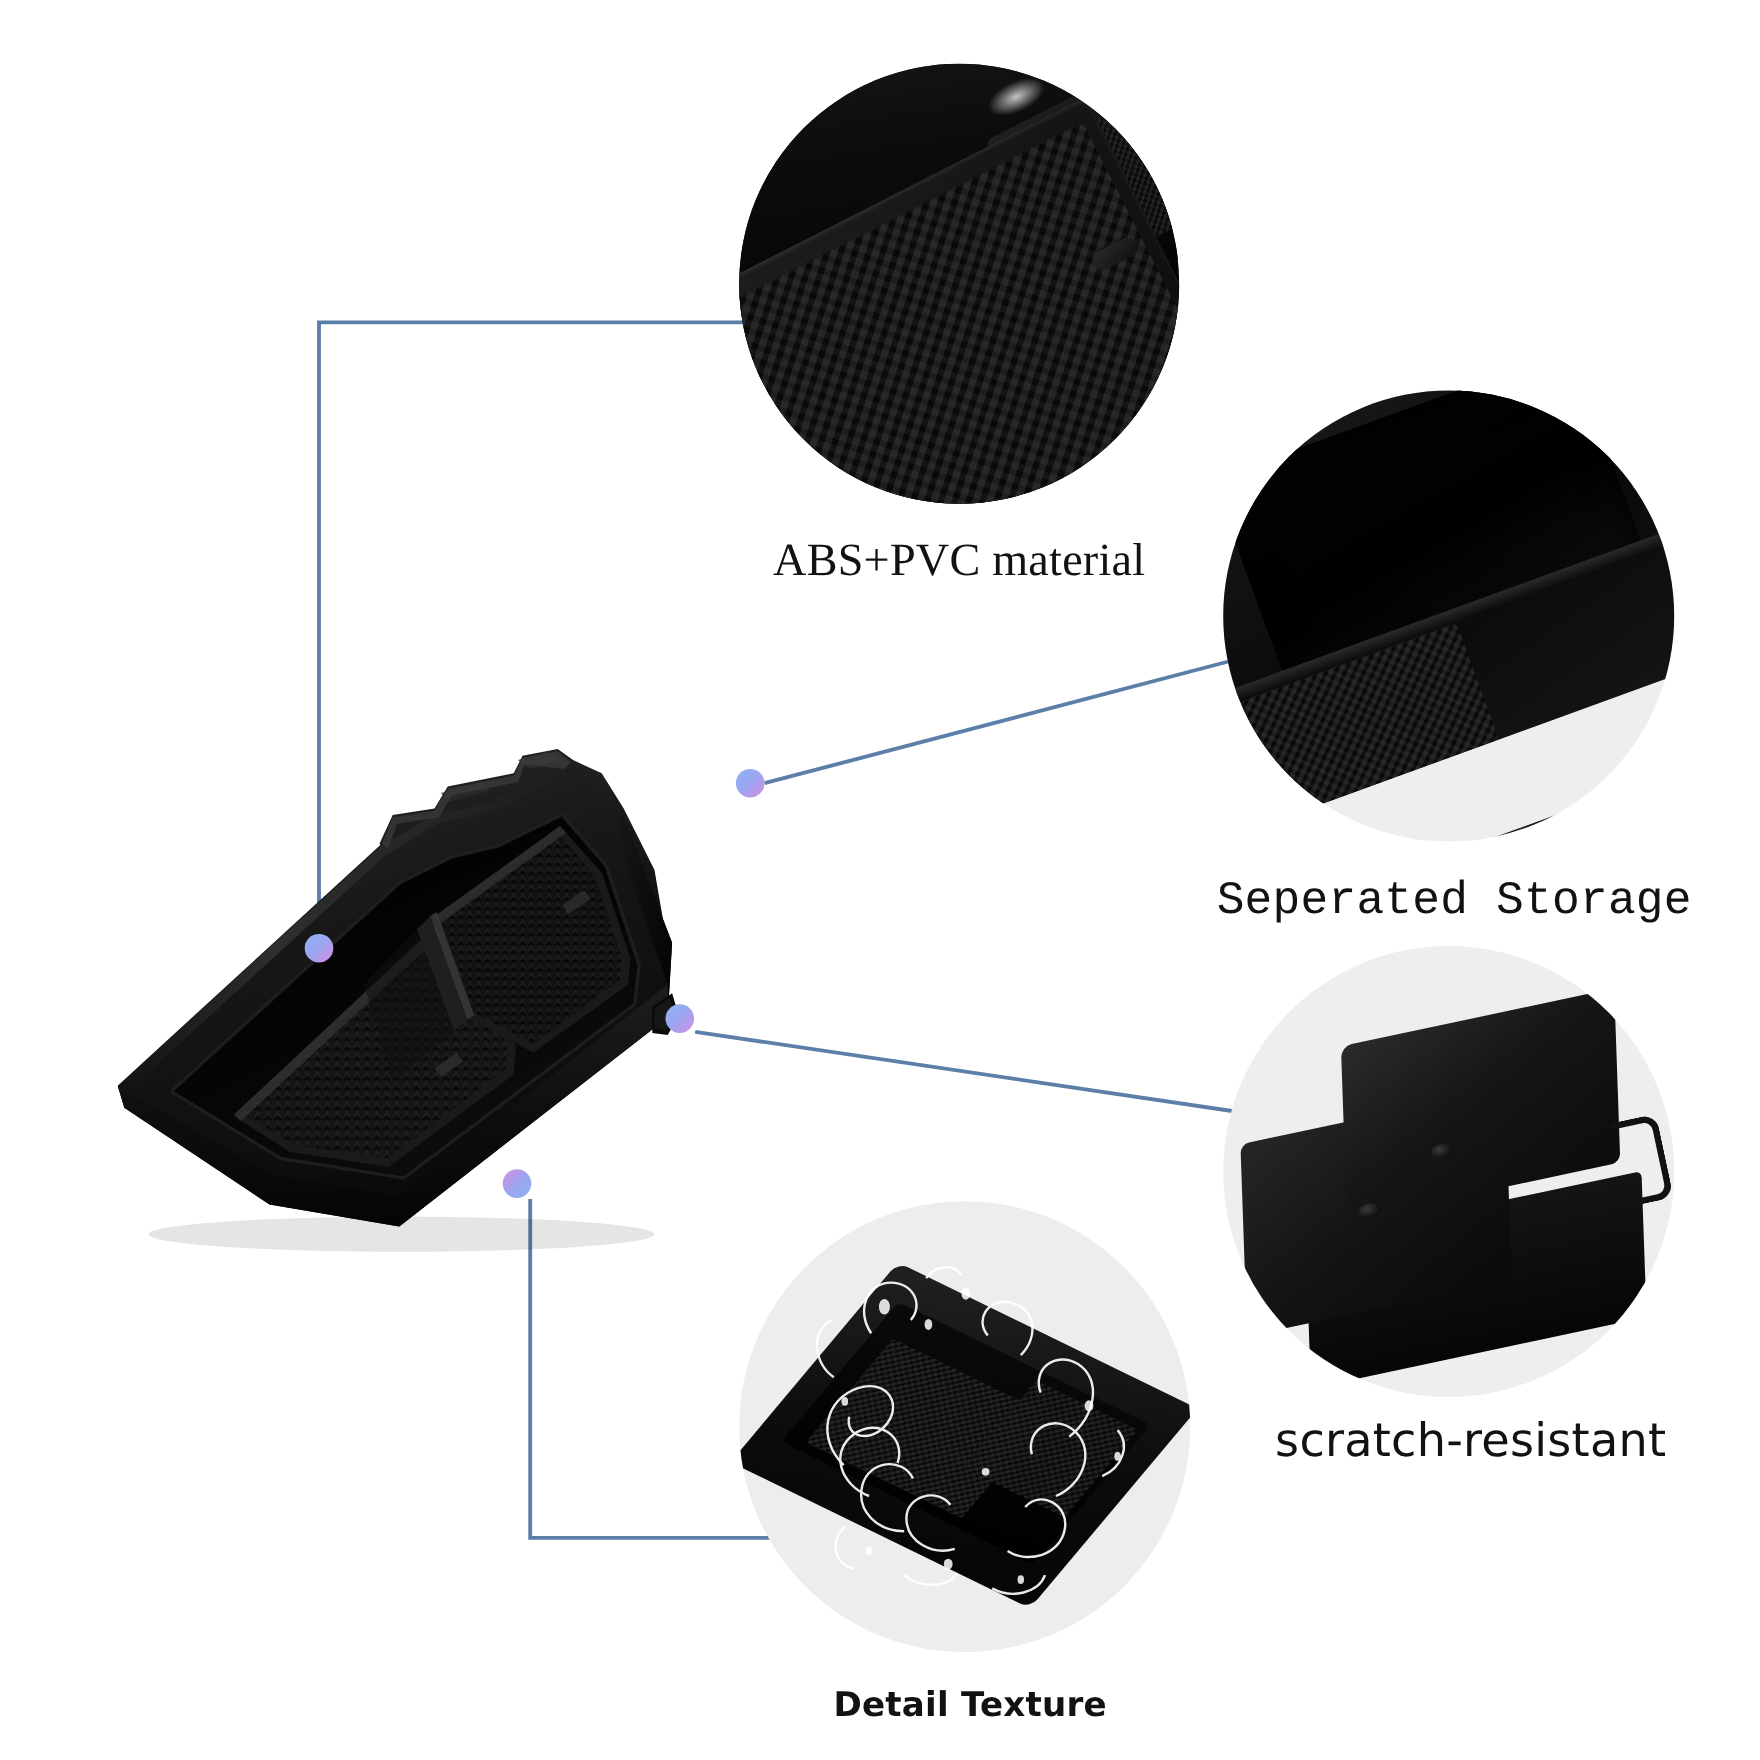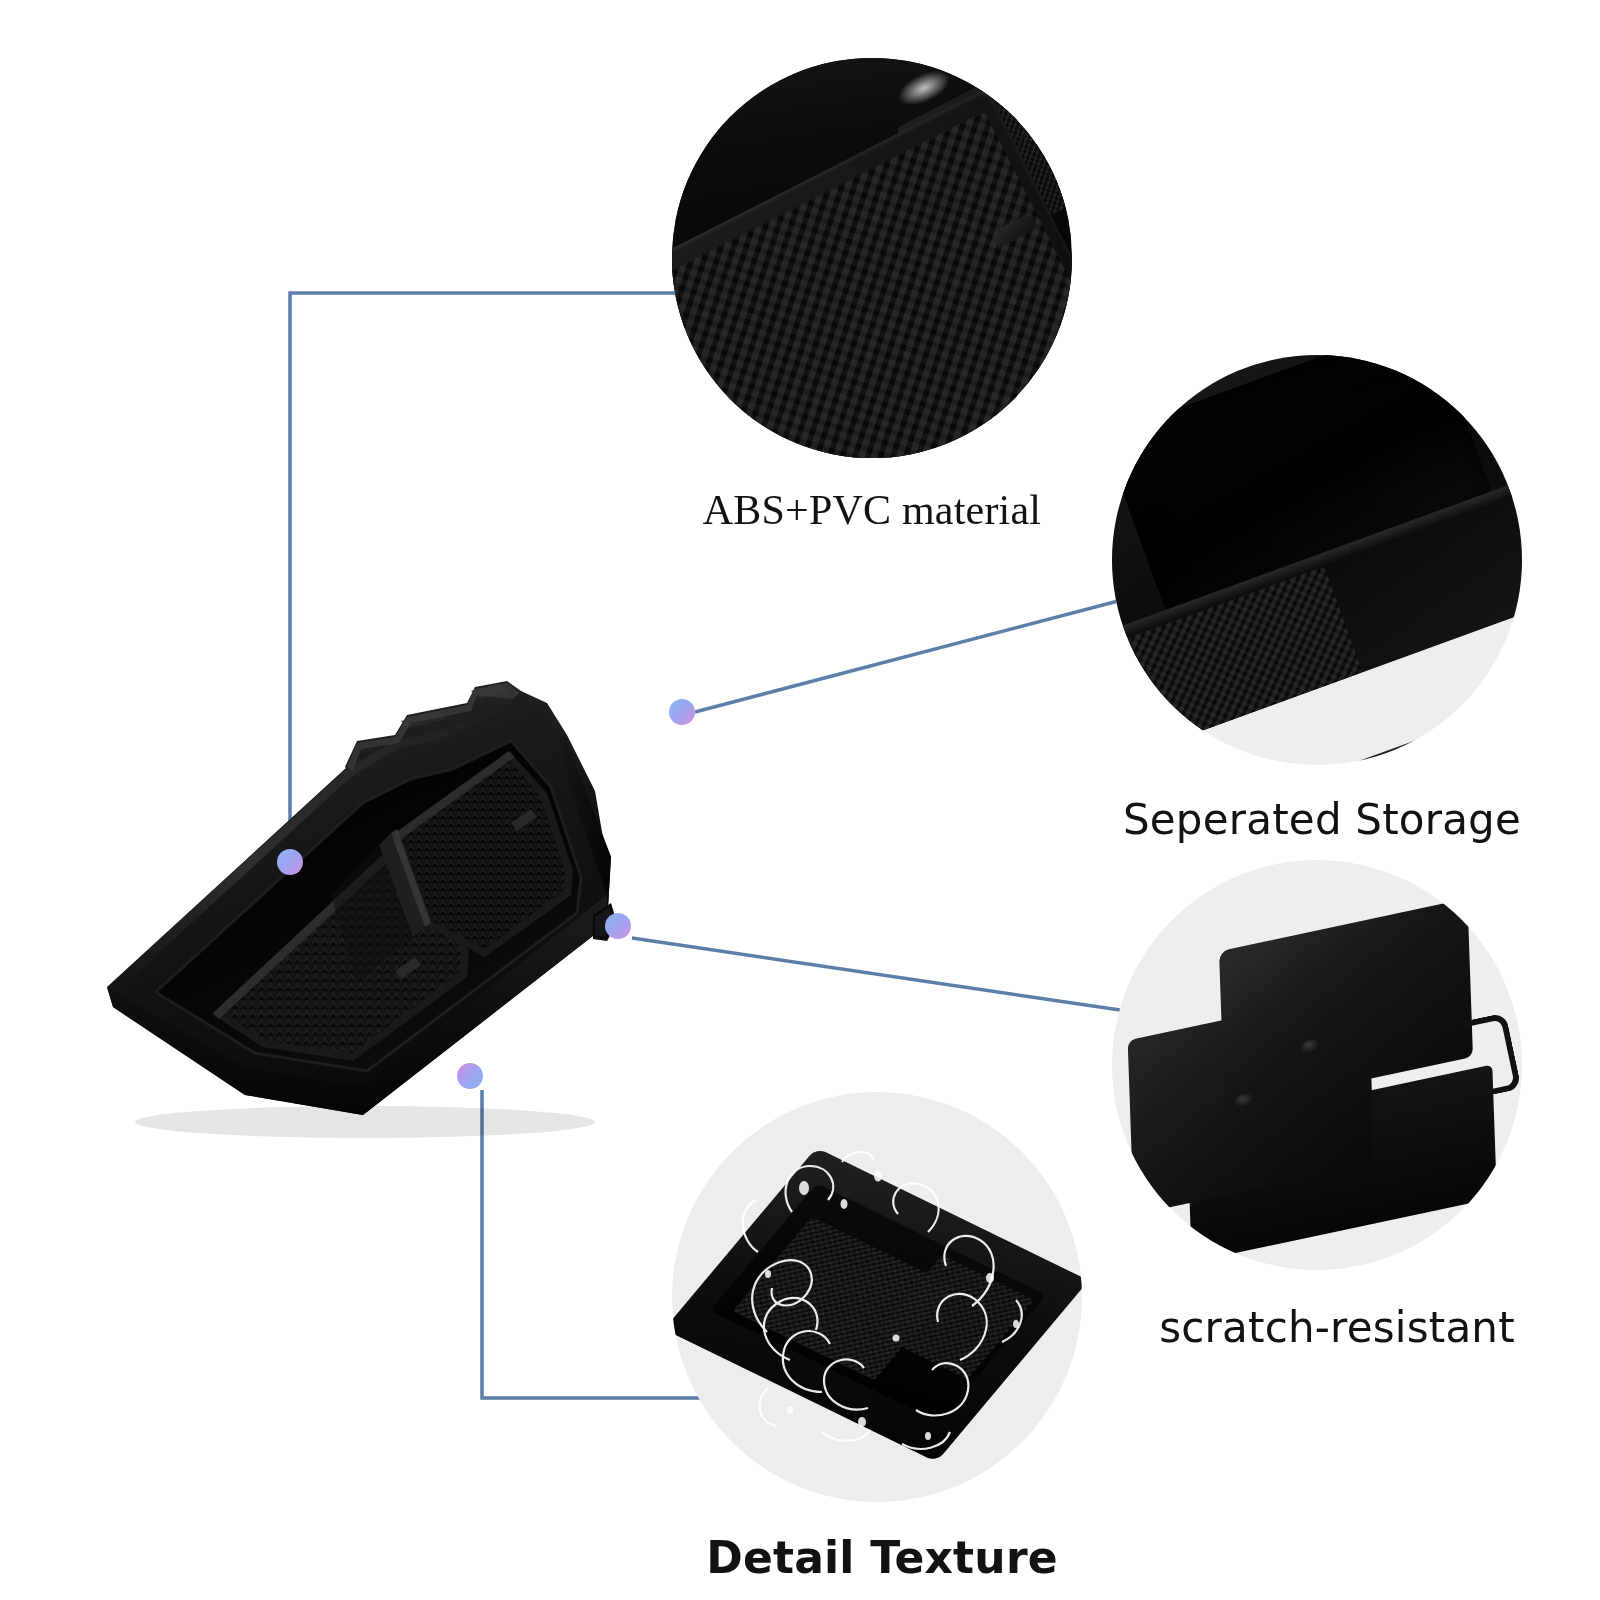--- a/index.html
+++ b/index.html
@@ -54,21 +54,21 @@
   .callout-label {
     position: absolute;
     white-space: nowrap;
     color: #121212;
     font-size: 42px;
     font-weight: 400;
     letter-spacing: 0.2px;
   }
   .callout-label.bold {
     font-weight: 700;
-    font-size: 44px;
+    font-size: 31px;
   }
 
   
   .texture-mat {
     background-color: #141414;
     background-image:
       linear-gradient(135deg, rgba(255,255,255,0.085) 25%, transparent 25%,
                       transparent 50%, rgba(255,255,255,0.085) 50%,
                       rgba(255,255,255,0.085) 75%, transparent 75%),
       linear-gradient(45deg, rgba(0,0,0,0.55) 25%, transparent 25%,
@@ -263,21 +263,21 @@
         <div class="c1-highlight"></div>
         <div class="c1-matframe">
           <div class="c1-mat texture-mat coarse"></div>
         </div>
         <div class="c1-tab"></div>
       </div>
     </div>
     <div class="callout-label" style="left:-50px; top:428px; width:500px; text-align:center;">ABS+PVC material</div>
   </div>
 
-  <div class="callout" style="left:1112px; top:355px; width:420px; height:500px;">
+  <div class="callout" style="left:1112px; top:355px; width:420px; height:500px;font-family:Liberation Mono, monospace;">
     <div class="callout-circle" style="width:410px; height:410px;">
       <div class="c2-wrap">
         <div class="c2-body">
           <div class="c2-rim">
             <div class="c2-cavity"></div>
             <div class="c2-divider"></div>
             <div class="c2-mat texture-mat"></div>
           </div>
           <div class="c2-front"></div>
         </div>
@@ -290,21 +290,21 @@
     <div class="callout-circle" style="width:410px; height:410px;">
       <div class="c3-wrap">
         <div class="c3-side"></div>
         <div class="c3-bottom"></div>
         <div class="c3-top"></div>
         <div class="c3-clip"></div>
         <div class="c3-screw" style="left:46%; top:44%;"></div>
         <div class="c3-screw" style="left:30%; top:57%;"></div>
       </div>
     </div>
-    <div class="callout-label" style="left:-25px; top:425px; width:500px; text-align:center;margin-top:18px;">scratch-resistant</div>
+    <div class="callout-label" style="left:-25px; top:425px; width:500px; text-align:center;">scratch-resistant</div>
   </div>
 
   <div class="callout" style="left:672px; top:1092px; width:420px; height:500px;">
     <div class="callout-circle" style="width:410px; height:410px;">
       <div class="c4-wrap">
         <div class="c4-tray">
           <div class="c4-shell"></div>
           <div class="c4-inner"></div>
           <div class="c4-mat texture-mat fine"></div>
           <div class="c4-mat2 texture-mat fine"></div>

